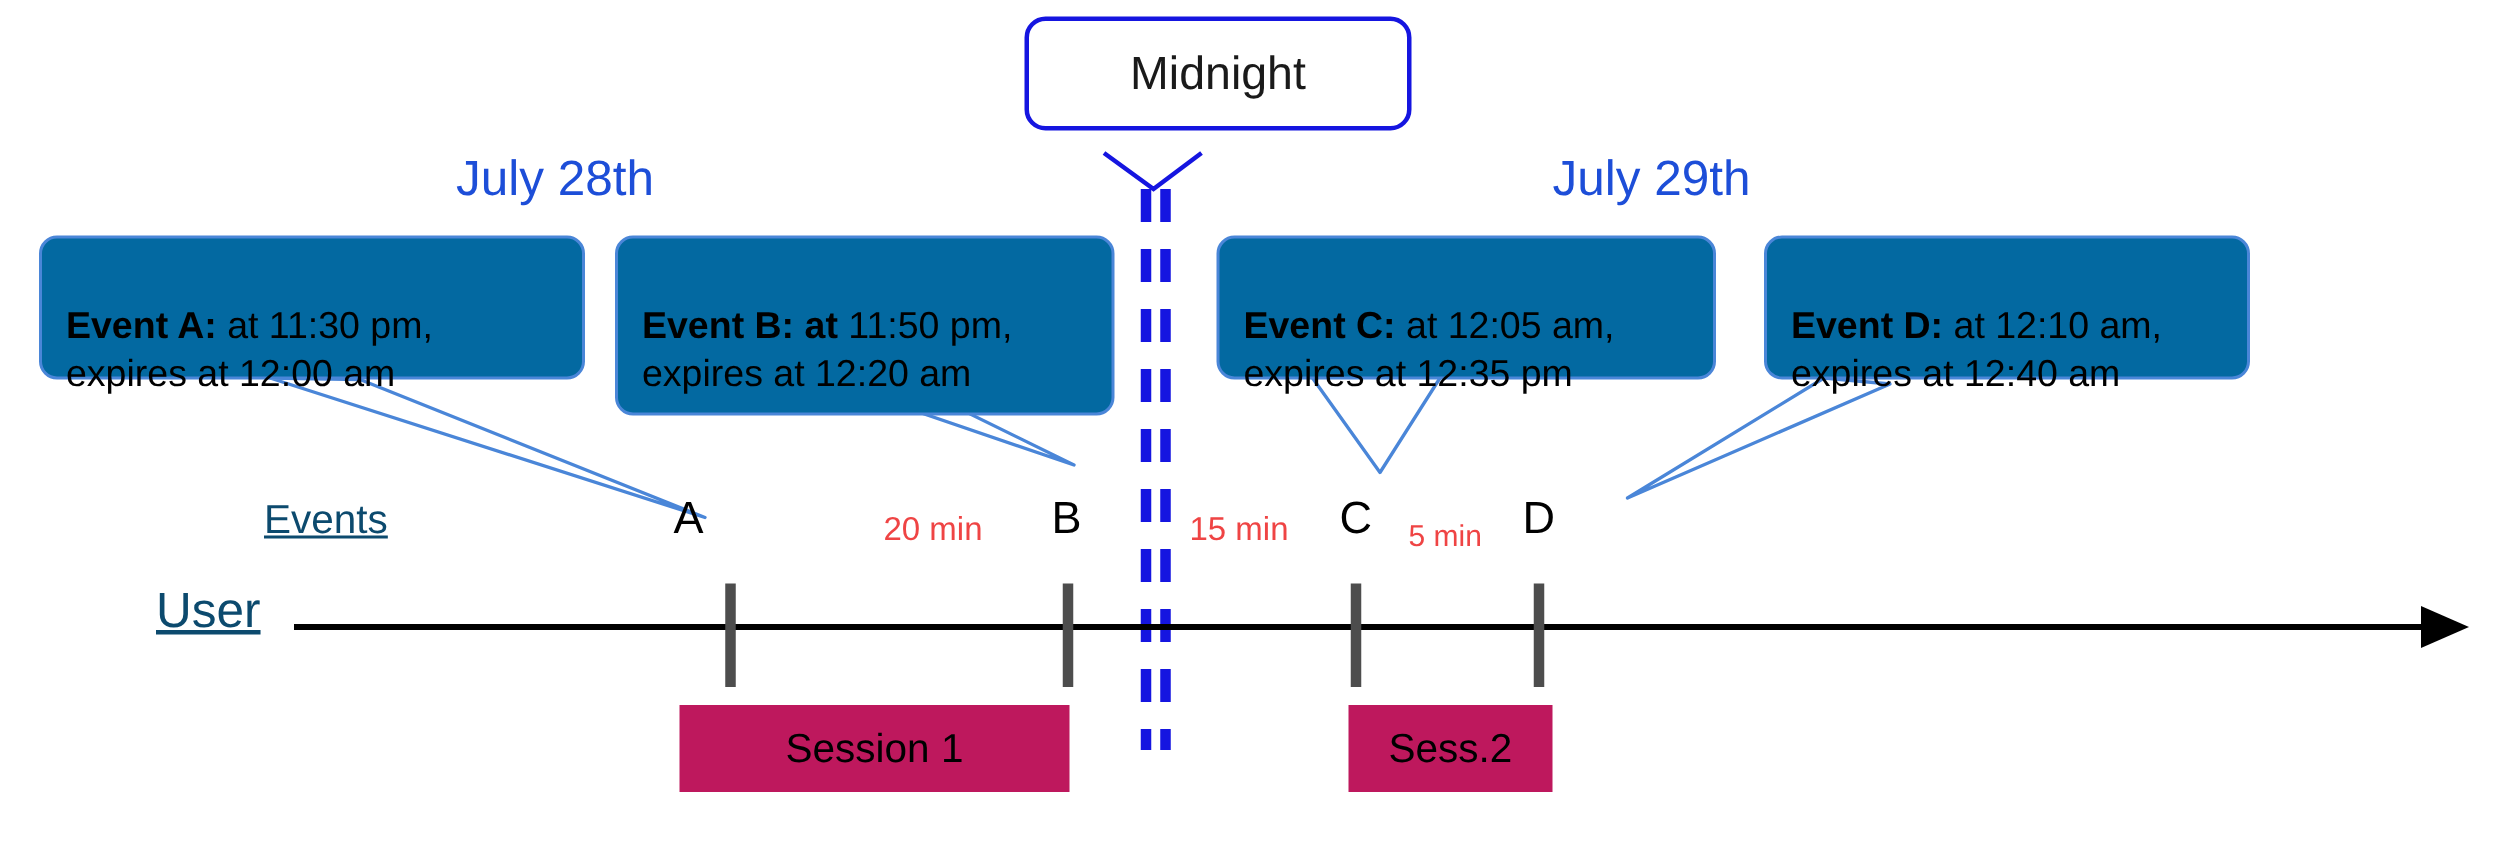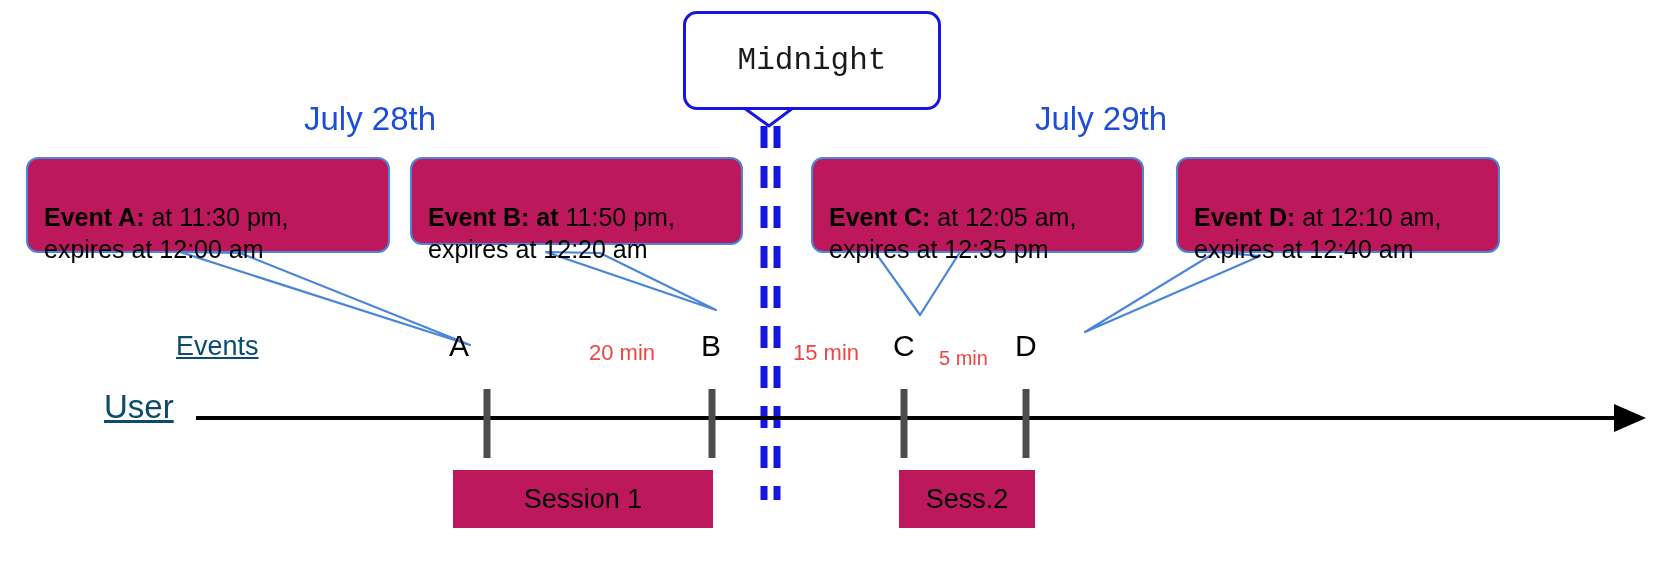--- a/index.html
+++ b/index.html
@@ -24,21 +24,21 @@
     top: 0;
     width: 1668px;
     height: 578px;
     pointer-events: none;
   }
   .callout {
     position: absolute;
     box-sizing: border-box;
     border: 2px solid #4a86d8;
     border-radius: 12px;
-    background: #be185d;
+    background: #0369a1;
     padding: 10px 14px 10px 16px;
     font-size: 25px;
     line-height: 1.28;
     color: #000000;
     white-space: pre-line;
   }
   .callout b { font-weight: bold; }
   .midnight-box {
     position: absolute;
     box-sizing: border-box;
@@ -116,32 +116,32 @@
     <polygon points="1614,404 1646,418 1614,432" fill="#000000"></polygon>
 
     <g>
       <line x1="487" y1="389" x2="487" y2="458" stroke="#4d4d4d" stroke-width="7"></line>
       <line x1="712" y1="389" x2="712" y2="458" stroke="#4d4d4d" stroke-width="7"></line>
       <line x1="904" y1="389" x2="904" y2="458" stroke="#4d4d4d" stroke-width="7"></line>
       <line x1="1026" y1="389" x2="1026" y2="458" stroke="#4d4d4d" stroke-width="7"></line>
     </g>
   </svg>
 
-  <div class="midnight-box" style="left:683px; top:11px; width:258px; height:99px;font-family:Liberation Mono, monospace;">
+  <div class="midnight-box" style="left:683px; top:11px; width:258px; height:76px;">
     <span>Midnight</span>
   </div>
 
   <div class="day-label" style="left:304px; top:100px;">July 28th</div>
   <div class="day-label" style="left:1035px; top:100px;">July 29th</div>
 
   <div class="callout" style="left:26px; top:157px; width:364px; height:96px;">
     <span><b>Event A:</b><span> at 11:30 pm,</span><br><span>expires at 12:00 am</span></span>
   </div>
 
-  <div class="callout" style="left:410px; top:157px; width:333px; height:88px;">
+  <div class="callout" style="left:410px; top:157px; width:333px; height:120px;">
     <span><b>Event B:</b><b> at</b><span> 11:50 pm,</span><br><span>expires at 12:20 am</span></span>
   </div>
 
   <div class="callout" style="left:811px; top:157px; width:333px; height:96px;">
     <span><b>Event C:</b><span> at 12:05 am,</span><br><span>expires at 12:35 pm</span></span>
   </div>
 
   <div class="callout" style="left:1176px; top:157px; width:324px; height:96px;">
     <span><b>Event D:</b><span>  at 12:10 am,</span><br><span>expires at 12:40 am</span></span>
   </div>

